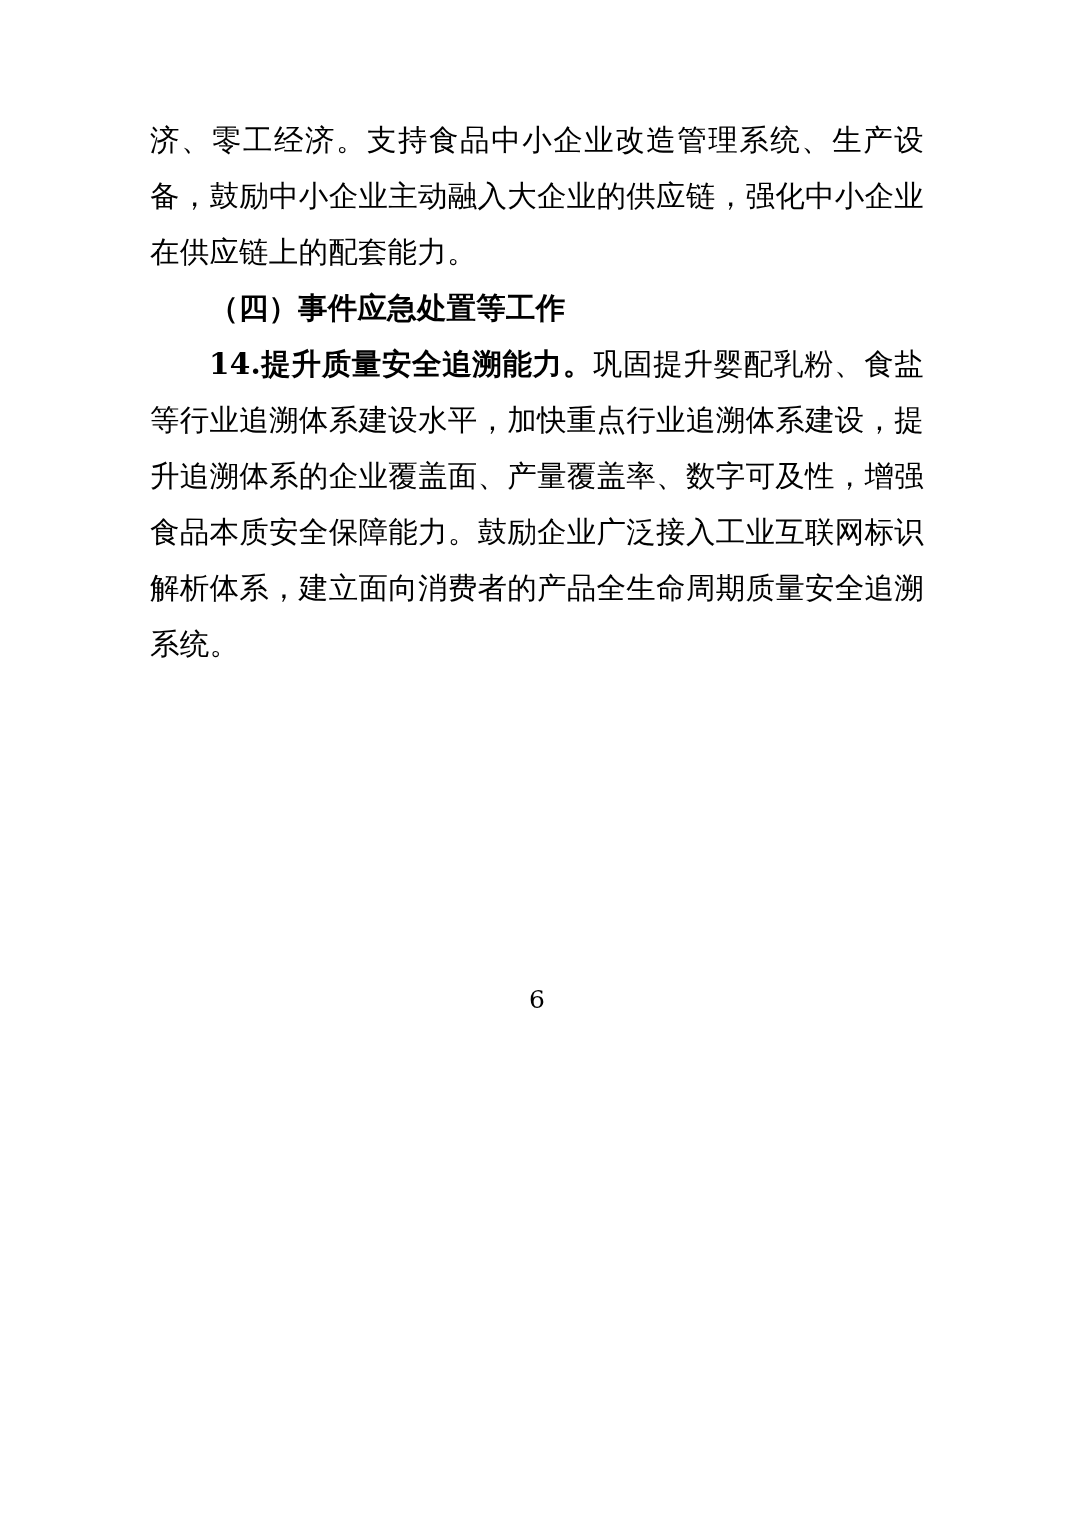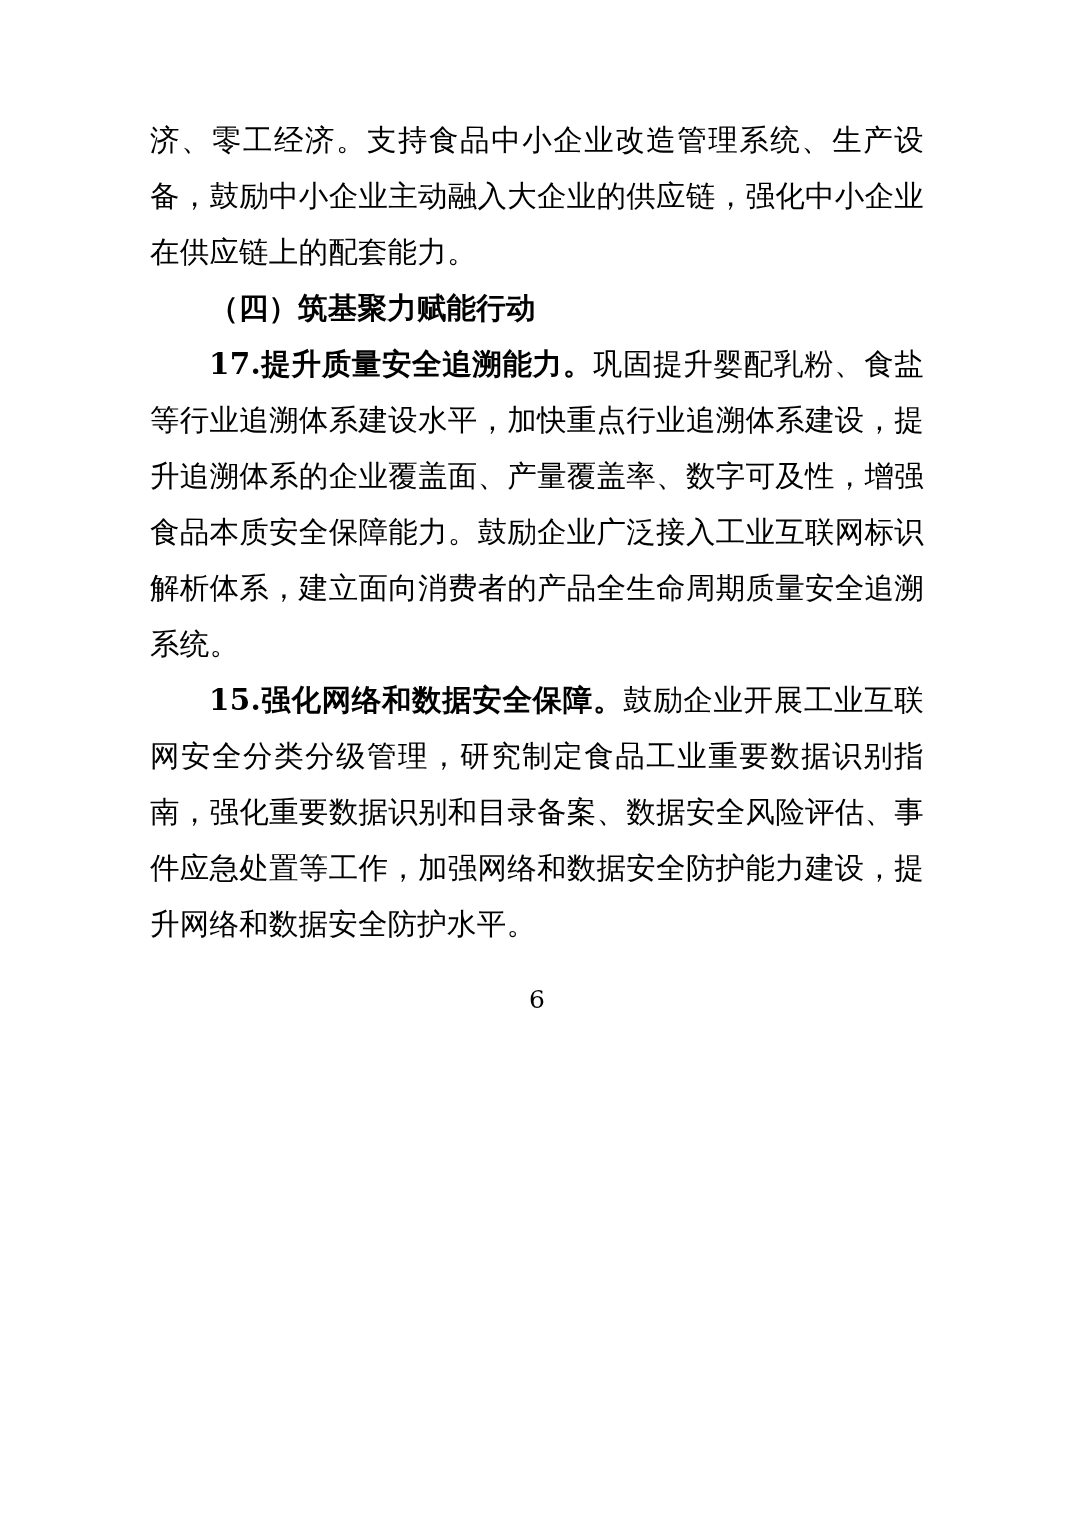--- a/index.html
+++ b/index.html
@@ -62,24 +62,23 @@
 </style>
 </head>
 <body>
 
 <div class="page">
 
   <div class="body-text">
 
     <p class="para">济、零工经济。支持食品中小企业改造管理系统、生产设备，鼓励中小企业主动融入大企业的供应链，强化中小企业在供应链上的配套能力。</p>
 
-    <p class="heading">（四）筑基聚力赋能行动</p>
+    <p class="heading">（四）事件应急处置等工作</p>
 
 
-    <p class="para indent spaced"><span class="num-head">17.提升质量安全追溯能力。</span><span>巩固提升婴配乳粉、食盐等行业追溯体系建设水平，加快重点行业追溯体系建设，提升追溯体系的企业覆盖面、产量覆盖率、数字可及性，增强食品本质安全保障能力。鼓励企业广泛接入工业互联网标识解析体系，建立面向消费者的产品全生命周期质量安全追溯系统。</span></p>
+    <p class="para indent spaced"><span class="num-head">14.提升质量安全追溯能力。</span><span>巩固提升婴配乳粉、食盐等行业追溯体系建设水平，加快重点行业追溯体系建设，提升追溯体系的企业覆盖面、产量覆盖率、数字可及性，增强食品本质安全保障能力。鼓励企业广泛接入工业互联网标识解析体系，建立面向消费者的产品全生命周期质量安全追溯系统。</span></p>
 
-    <p class="para indent spaced"><span class="num-head">15.强化网络和数据安全保障。</span><span>鼓励企业开展工业互联网安全分类分级管理，研究制定食品工业重要数据识别指南，强化重要数据识别和目录备案、数据安全风险评估、事件应急处置等工作，加强网络和数据安全防护能力建设，提升网络和数据安全防护水平。</span></p>
 
   </div>
 
   <div class="page-number">6</div>
 
 </div>
 
 </body></html>

